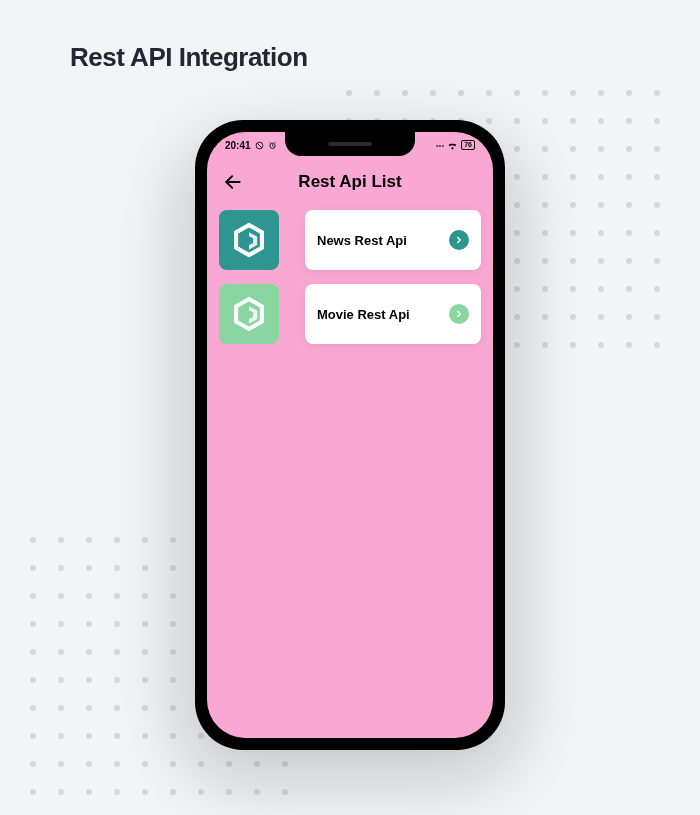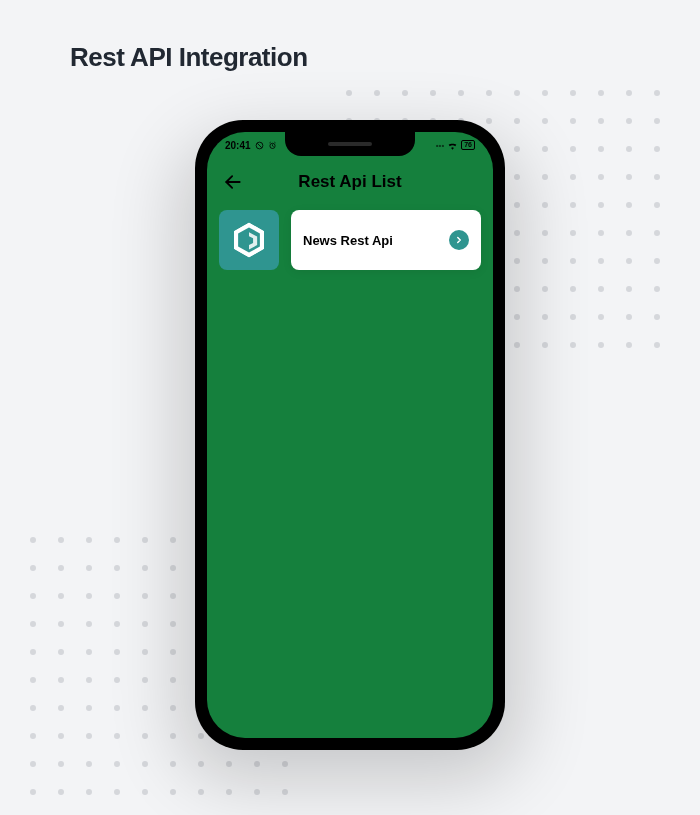--- a/index.html
+++ b/index.html
@@ -71,21 +71,21 @@
       width: 310px;
       height: 630px;
       background: #000;
       border-radius: 48px;
       padding: 12px;
       z-index: 2;
     }
     .phone-screen {
       width: 100%;
       height: 100%;
-      background: #15803d;
+      background: #f9a8d4;
       border-radius: 38px;
       overflow: hidden;
       position: relative;
     }
     .notch {
       position: absolute;
       top: 0;
       left: 50%;
       transform: translateX(-50%);
       width: 130px;
@@ -163,21 +163,21 @@
       color: #000;
     }
     .list {
       padding: 4px 12px 0;
     }
     .list-item {
       display: flex;
       align-items: center;
       margin-bottom: 14px;
       border-radius: 10px;
-      gap: 12px;
+      gap: 26px;
     }
     .item-icon {
       width: 60px;
       height: 60px;
       border-radius: 8px;
       display: flex;
       align-items: center;
       justify-content: center;
       flex-shrink: 0;
     }
@@ -502,17 +502,34 @@
           <div class="item-card">
             <span class="item-label">News Rest Api</span>
             <span class="chev-btn" style="background:#2f9590">
               <svg width="10" height="10" viewBox="0 0 24 24" fill="none" stroke="#fff" stroke-width="3.5" stroke-linecap="round" stroke-linejoin="round">
                 <polyline points="9,6 15,12 9,18"></polyline>
               </svg>
             </span>
           </div>
         </div>
 
+        <div class="list-item">
+          <div class="item-icon" style="background:#8ad6a0">
+            <svg class="hex-logo" viewBox="0 0 100 110">
+              <polygon points="50,4 94,29 94,81 50,106 6,81 6,29" fill="#ffffff"></polygon>
+              <polygon points="50,18 82,36 82,74 50,92 18,74 18,36" fill="#8ad6a0"></polygon>
+              <path d="M50 32 L74 45 L74 70 L50 83 L50 70 L62 64 L62 50 L50 44 Z" fill="#fff" opacity="0.85"></path>
+            </svg>
+          </div>
+          <div class="item-card">
+            <span class="item-label">Movie Rest Api</span>
+            <span class="chev-btn" style="background:#8ad6a0">
+              <svg width="10" height="10" viewBox="0 0 24 24" fill="none" stroke="#fff" stroke-width="3.5" stroke-linecap="round" stroke-linejoin="round">
+                <polyline points="9,6 15,12 9,18"></polyline>
+              </svg>
+            </span>
+          </div>
+        </div>
 
       </div>
     </div>
   </div>
 </div>
 
 </body></html>

